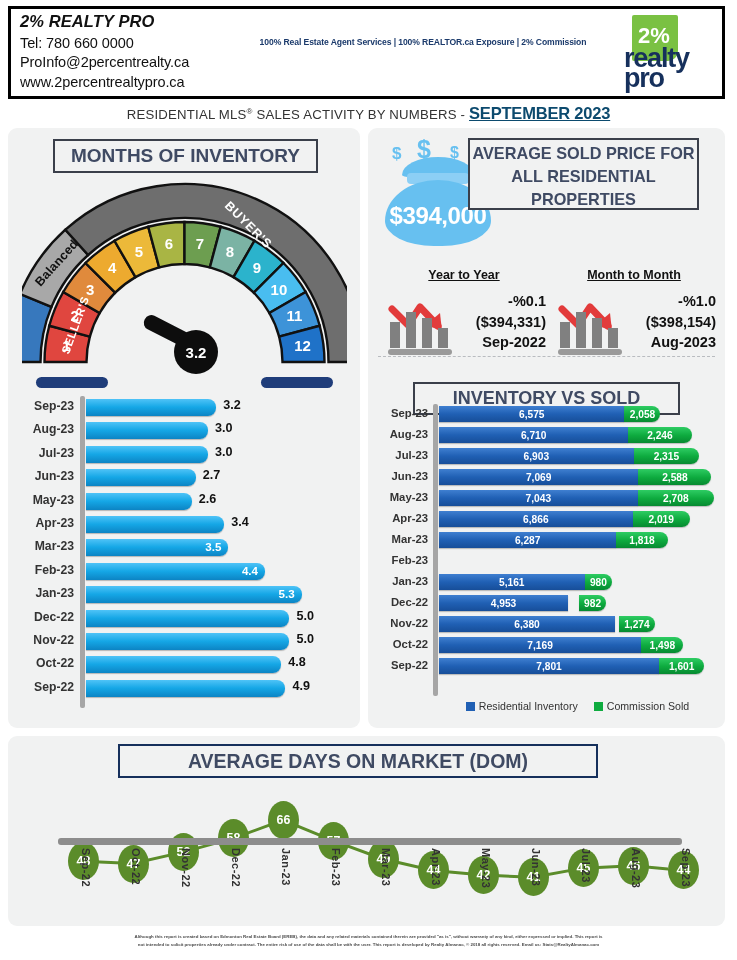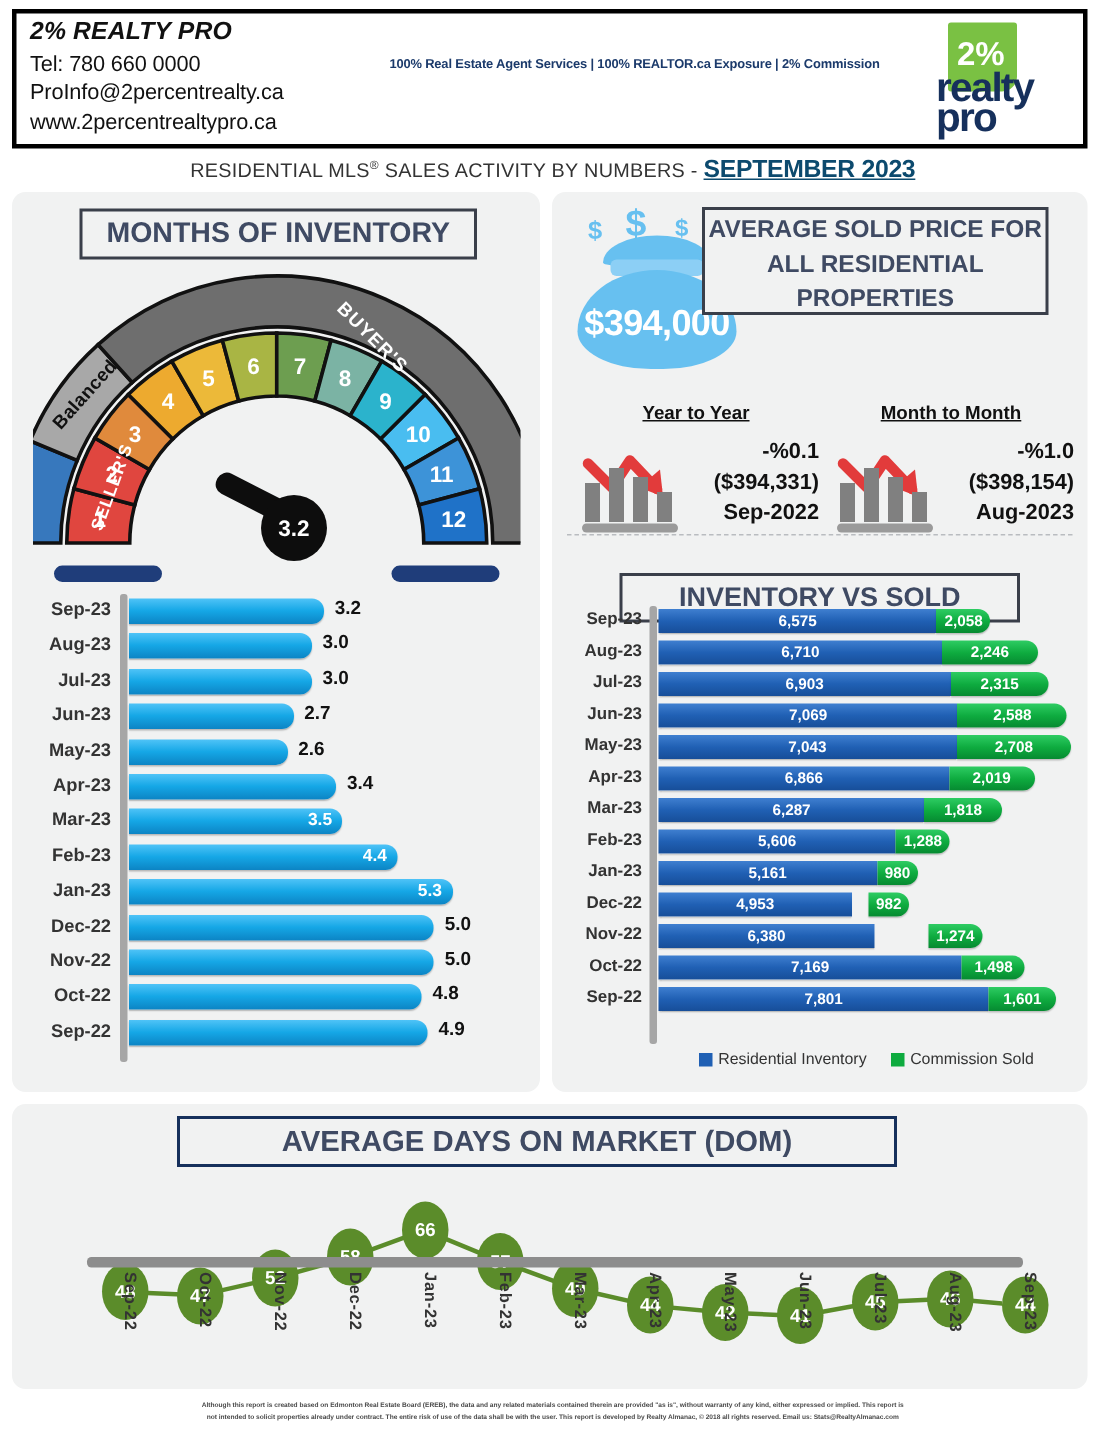--- a/index.html
+++ b/index.html
@@ -403,43 +403,39 @@
           </div>
           <div class="ivs-row">
             <div class="ivs-lbl">Mar-23</div>
             <div class="ivs-stack" style="width:228.64631578947368px">
               <div class="seg inv" style="width:177.35957894736842px">6,287</div>
               <div class="seg sold" style="left:177.35957894736842px;width:51.28673684210526px">1,818</div>
             </div>
           </div>
           <div class="ivs-row">
             <div class="ivs-lbl">Feb-23</div>
-            <div class="ivs-stack" style="width:194.4833684210526px">
-              <div class="seg inv" style="width:158.14821052631578px">5,606</div>
-              <div class="seg sold" style="left:158.14821052631578px;width:36.33515789473684px">1,288</div>
-            </div>
           </div>
           <div class="ivs-row">
             <div class="ivs-lbl">Jan-23</div>
             <div class="ivs-stack" style="width:173.24084210526317px">
               <div class="seg inv" style="width:145.5945263157895px">5,161</div>
               <div class="seg sold" style="left:145.5945263157895px;width:27.646315789473682px">980</div>
             </div>
           </div>
           <div class="ivs-row">
             <div class="ivs-lbl">Dec-22</div>
             <div class="ivs-stack" style="width:167.4294736842105px">
               <div class="seg inv" style="width:129px">4,953</div>
               <div class="seg sold" style="left:139.72673684210525px;width:27.702736842105264px">982</div>
             </div>
           </div>
           <div class="ivs-row">
             <div class="ivs-lbl">Nov-22</div>
             <div class="ivs-stack" style="width:215.92336842105263px">
-              <div class="seg inv" style="width:144px">6,380</div>
+              <div class="seg inv" style="width:176px">6,380</div>
               <div class="seg sold" style="left:179.98315789473685px;width:35.94021052631579px">1,274</div>
             </div>
           </div>
           <div class="ivs-row">
             <div class="ivs-lbl">Oct-22</div>
             <div class="ivs-stack" style="width:244.50063157894738px">
               <div class="seg inv" style="width:202.24126315789474px">7,169</div>
               <div class="seg sold" style="left:202.24126315789474px;width:42.25936842105263px">1,498</div>
             </div>
           </div>

